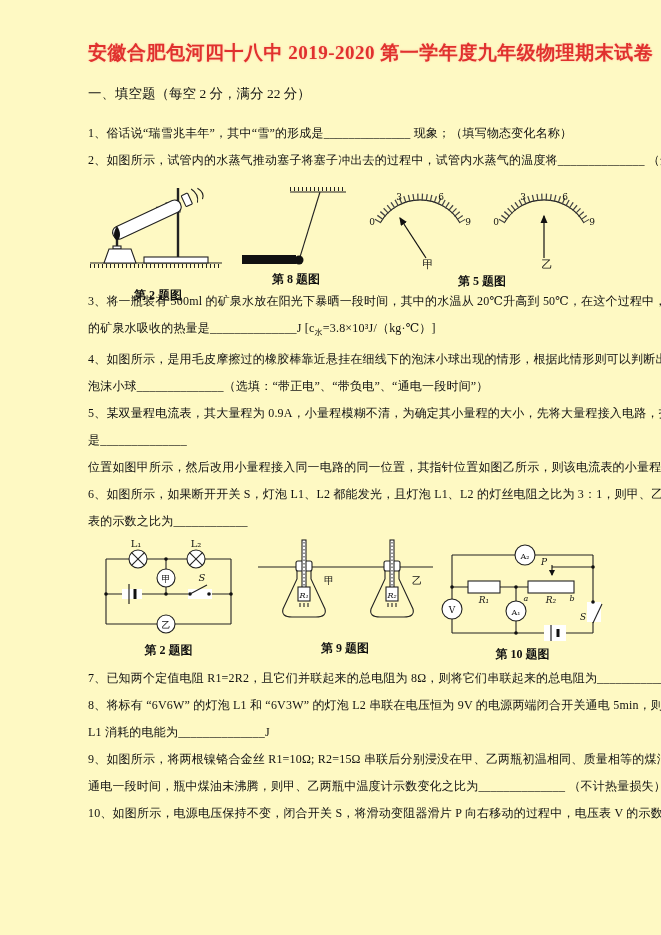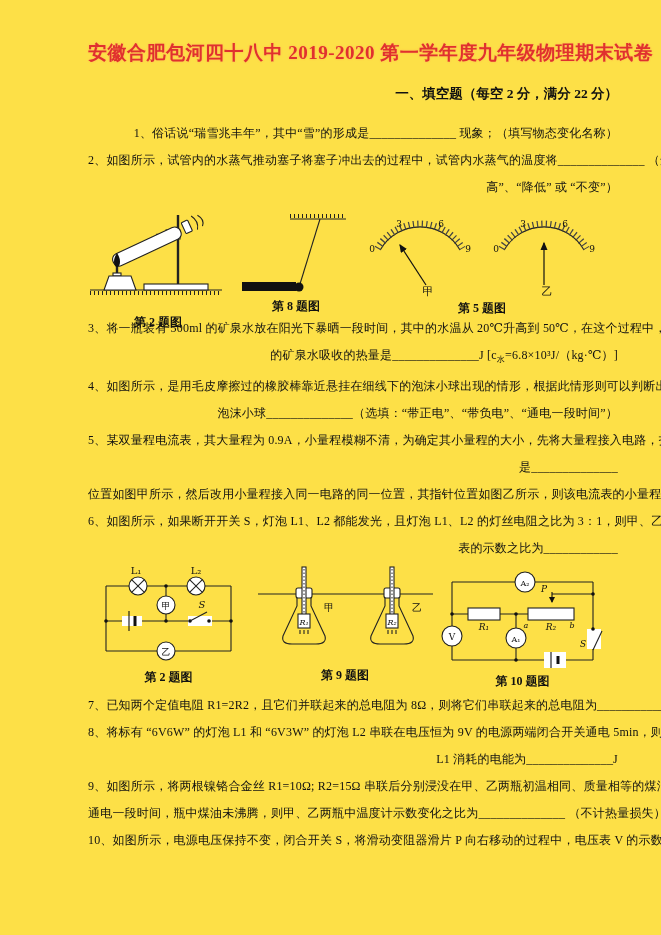--- a/index.html
+++ b/index.html
@@ -1,25 +1,25 @@
 <!DOCTYPE html>
 <html><head>
 <meta charset="utf-8">
 <style>
   html,body{margin:0;padding:0;background:#f2f2f2;}
   .page{
-    position:relative;width:661px;height:935px;background:#fde047;margin:0 auto;
-    font-family:"Liberation Serif","DejaVu Serif",serif;color:#111;overflow:hidden;text-align:right;
+    position:relative;width:661px;height:935px;background:#fef9c3;margin:0 auto;
+    font-family:"Liberation Serif","DejaVu Serif",serif;color:#111;overflow:hidden;
   }
   .content{position:absolute;left:88px;top:0;width:530px;}
   .title{
     margin:40px 0 0 0;font-size:19px;line-height:26px;font-weight:bold;color:#e0312e;
     white-space:nowrap;text-shadow:0 0 2px rgba(255,110,110,.45);letter-spacing:.5px;
   }
-  .heading{margin:18px 0 0 0;font-size:13.5px;line-height:20px;font-weight:bold;white-space:nowrap;}
+  .heading{margin:18px 0 0 0;font-size:13.5px;line-height:20px;font-weight:normal;white-space:nowrap;}
   p.qline{margin:0;font-size:12px;line-height:27px;white-space:nowrap;letter-spacing:.2px;}
   p.first{margin-top:16px;}
   .sub{font-size:8px;vertical-align:-3px;}
   .figrow{position:relative;margin-top:4px;}
   .figrow1{height:110px;}
   .figrow2{height:120px;}
   .figblock{position:absolute;top:0;display:flex;flex-direction:column;align-items:center;}
   .figblock svg{display:block;}
   .caption{font-size:12px;font-weight:bold;margin-top:3px;white-space:nowrap;}
   svg{font-family:"DejaVu Serif","Liberation Serif",serif;}
@@ -36,21 +36,20 @@
 
 <div class="page">
   <div class="content">
 
     <h1 class="title">安徽合肥包河四十八中 2019-2020 第一学年度九年级物理期末试卷</h1>
 
     <div class="heading">一、填空题（每空 2 分，满分 22 分）</div>
 
     <p class="qline first">1、俗话说“瑞雪兆丰年”，其中“雪”的形成是______________ 现象；（填写物态变化名称）</p>
     <p class="qline">2、如图所示，试管内的水蒸气推动塞子将塞子冲出去的过程中，试管内水蒸气的温度将______________ （选填“升</p>
-    <p class="qline">高”、“降低” 或 “不变”）</p>
 
     <div class="figrow figrow1">
 
       <div class="figblock" style="left:0;width:140px;gap:16px;">
         <svg width="140" height="90" viewBox="0 0 140 90">
           <line class="ln" x1="2" y1="85" x2="134" y2="85"></line>
           <line x1="2" y1="88" x2="134" y2="88" stroke="#222" stroke-width="4" stroke-dasharray="1 3"></line>
           <rect class="wht" x="56" y="79" width="64" height="6"></rect>
           <line class="thick" x1="90" y1="10" x2="90" y2="79"></line>
           <line class="thick" x1="68" y1="30" x2="90" y2="30"></line>
@@ -108,21 +107,21 @@
             <text x="102" y="47" font-size="9" text-anchor="middle">9</text>
             <line x1="54" y1="80" x2="54" y2="38" stroke="#111" stroke-width="1.2" marker-end="url(#arrA)"></line>
             <text x="57" y="90" font-size="11" text-anchor="middle">乙</text>
           </g>
         </svg>
         <div class="caption">第 5 题图</div>
       </div>
     </div>
 
     <p class="qline">3、将一瓶装有 500ml 的矿泉水放在阳光下暴晒一段时间，其中的水温从 20℃升高到 50℃，在这个过程中，瓶内</p>
-    <p class="qline"><span>的矿泉水吸收的热量是______________J [c</span><span class="sub">水</span><span>=6.8×10³J/（kg·℃）]</span></p>
+    <p class="qline"><span>的矿泉水吸收的热量是______________J [c</span><span class="sub">水</span><span>=3.8×10³J/（kg·℃）]</span></p>
 
     <p class="qline">4、如图所示，是用毛皮摩擦过的橡胶棒靠近悬挂在细线下的泡沫小球出现的情形，根据此情形则可以判断出该</p>
     <p class="qline">泡沫小球______________（选填：“带正电”、“带负电”、“通电一段时间”）</p>
 
     <p class="qline">5、某双量程电流表，其大量程为 0.9A，小量程模糊不清，为确定其小量程的大小，先将大量程接入电路，指针</p>
     <p class="qline">是______________</p>
     <p class="qline">位置如图甲所示，然后改用小量程接入同一电路的同一位置，其指针位置如图乙所示，则该电流表的小量程</p>
 
     <p class="qline">6、如图所示，如果断开开关 S，灯泡 L1、L2 都能发光，且灯泡 L1、L2 的灯丝电阻之比为 3：1，则甲、乙两电</p>
     <p class="qline">表的示数之比为____________</p>

